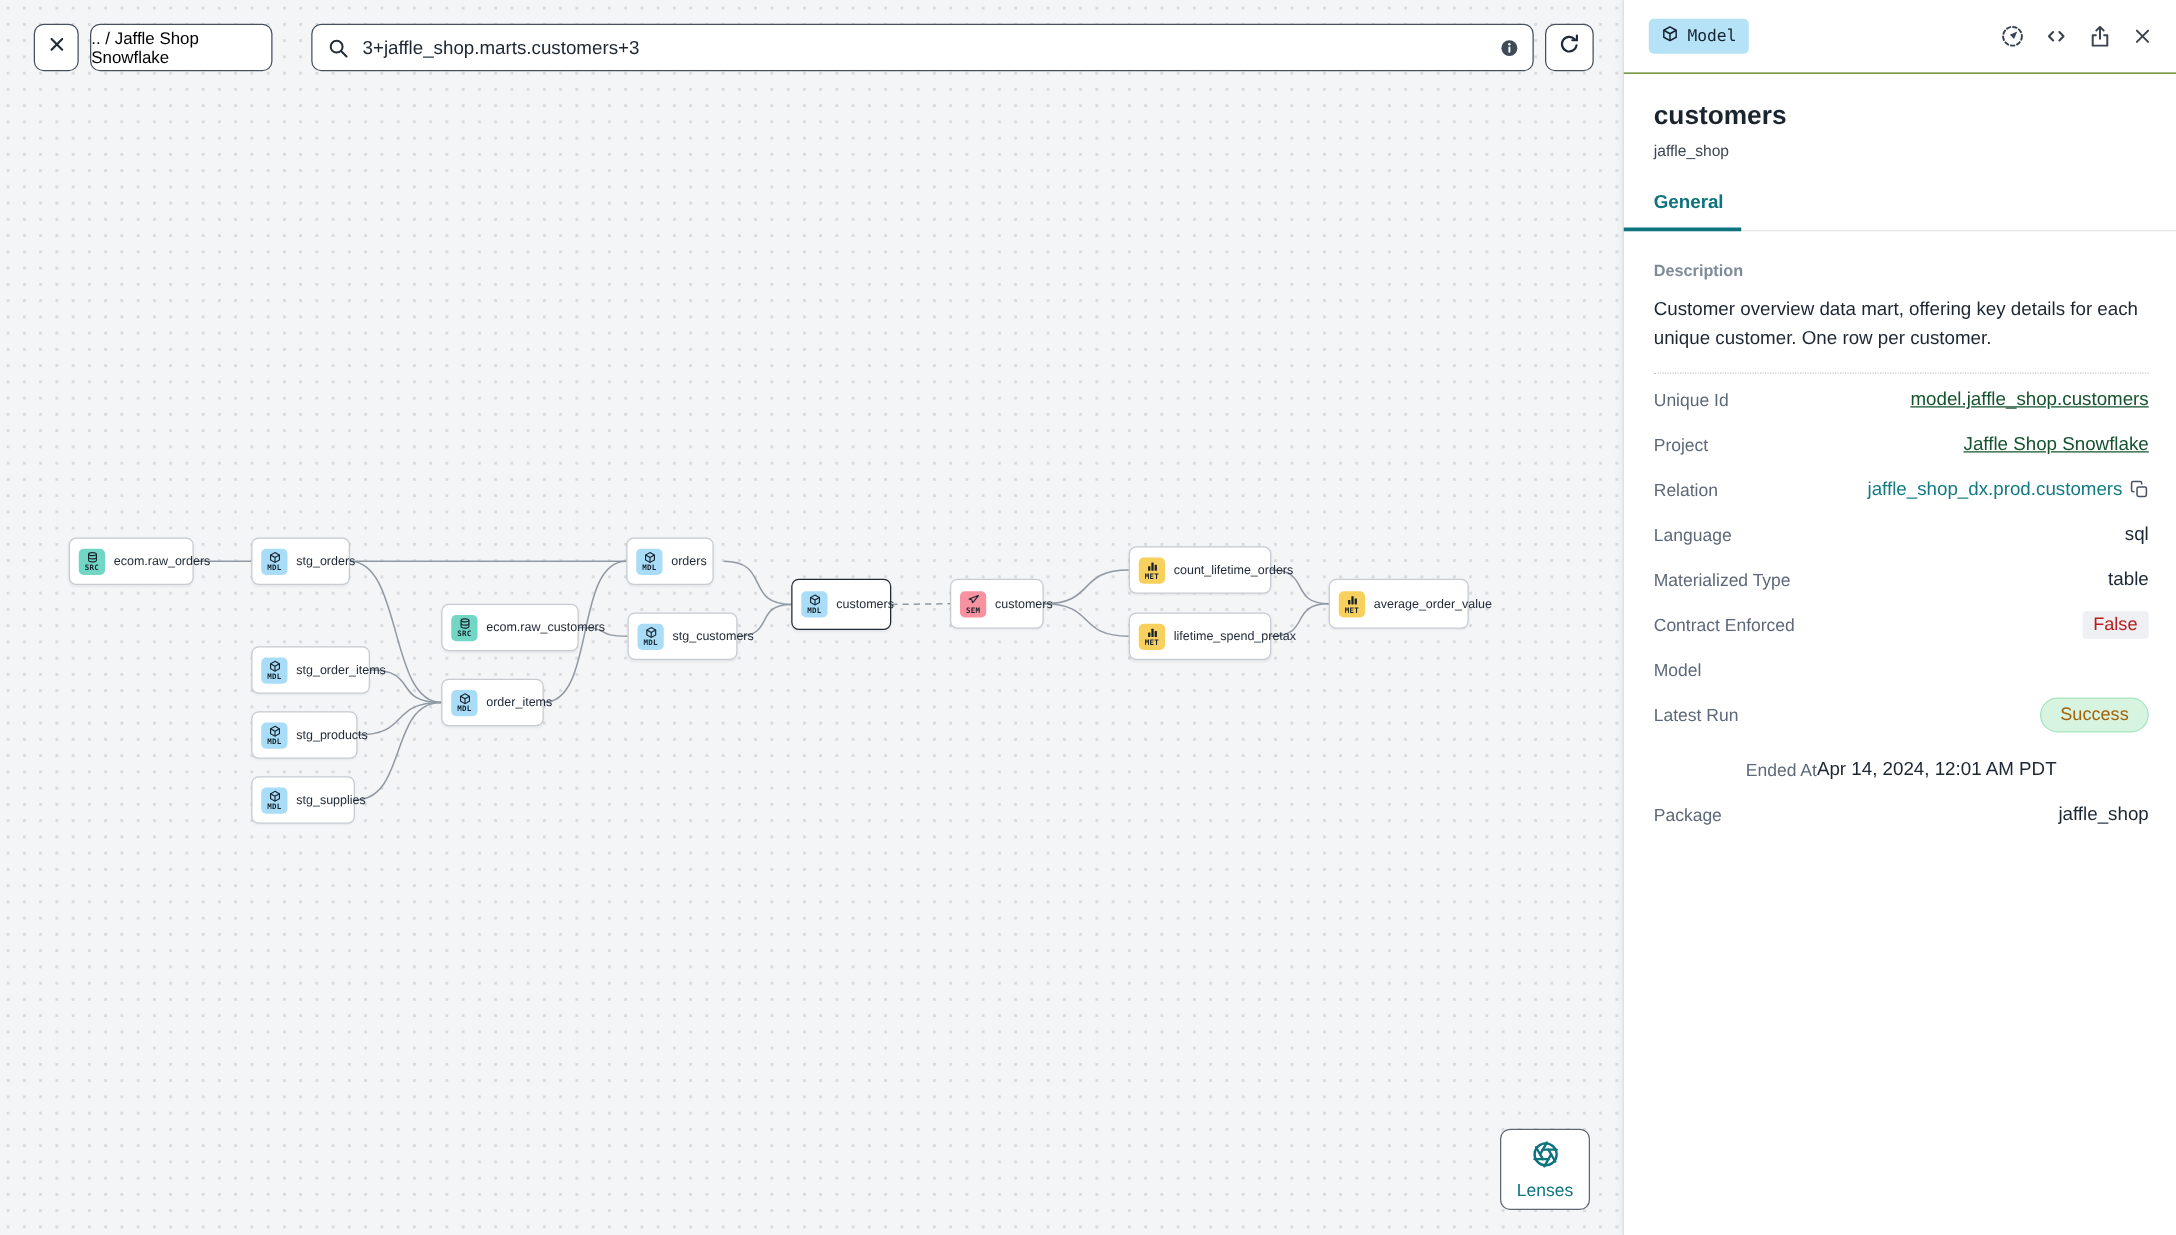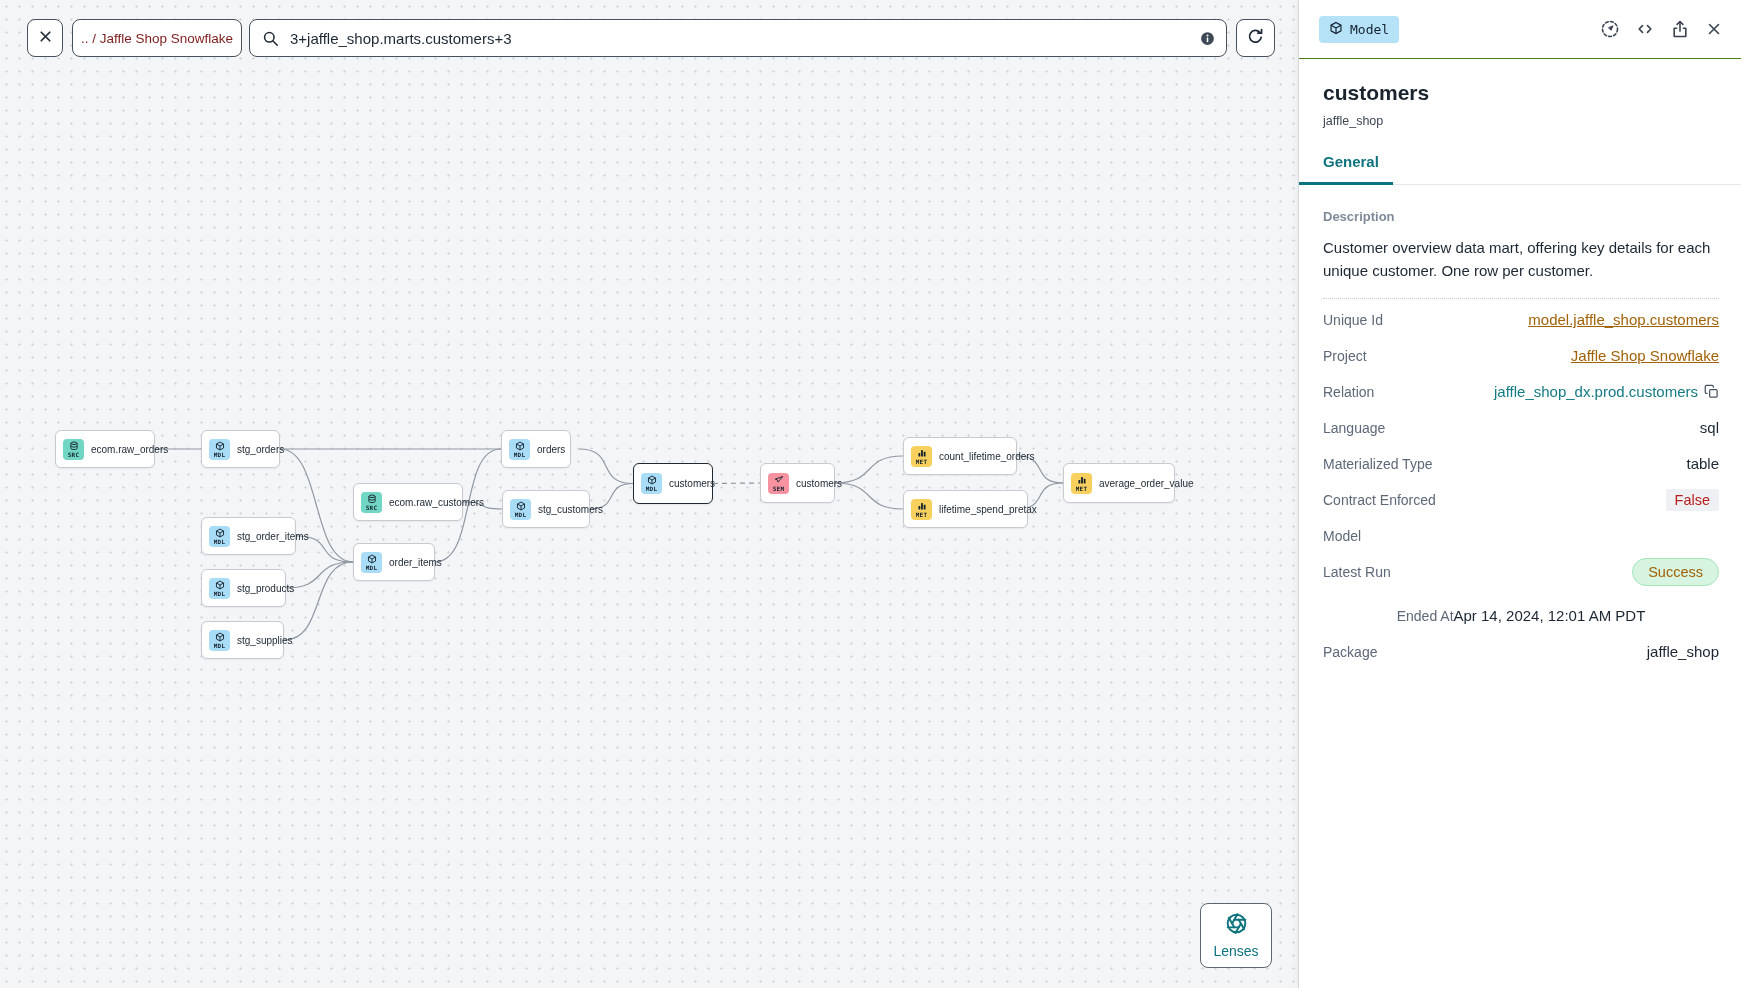--- a/index.html
+++ b/index.html
@@ -33,21 +33,21 @@
     font-family:"DejaVu Sans Mono",monospace;font-size:6px;font-weight:bold;
     color:#13202c;line-height:6px;letter-spacing:.2px;margin-top:1px;
   }
   .node-label{font-size:10px;color:#222c38;white-space:nowrap;}
   
   .bar-box{
     position:absolute;top:19px;height:38px;background:#fff;border:1px solid #46515e;
     border-radius:8px;box-sizing:border-box;display:flex;align-items:center;justify-content:center;
   }
   #close-canvas-btn{left:27px;width:36px;cursor:pointer;}
-  #breadcrumb{left:72px;width:170px;font-size:13.5px;color:#7f1d1d;cursor:pointer;}
+  #breadcrumb{left:72px;width:146px;font-size:13.5px;color:#000000;cursor:pointer;}
   #searchbar{left:249px;width:978px;justify-content:flex-start;padding:0 40px 0 38px;position:absolute;}
   #searchbar input{
     border:none;outline:none;background:transparent;width:100%;
     font-family:"Liberation Sans",sans-serif;font-size:15px;color:#1c2733;
   }
   .search-glass{position:absolute;left:11px;top:9px;}
   .search-info{position:absolute;right:10px;top:10px;cursor:pointer;}
   #refresh-btn{left:1236px;width:39px;cursor:pointer;}
   
   #lenses-btn{
@@ -80,21 +80,21 @@
     font-weight:bold;color:#0d737e;border-bottom:3px solid #0d737e;cursor:pointer;
   }
   .panel-body{padding:0 22px 0 24px;}
   .section-label{margin-top:24px;font-size:13px;font-weight:bold;color:#7e8a99;}
   .description-text{margin-top:12px;font-size:15px;line-height:1.55;color:#1c2733;width:398px;}
   .dotted-divider{margin:15px 0 3px 0;border:none;border-top:1px dotted #c3c9cf;}
   .field-row{display:flex;justify-content:space-between;align-items:center;min-height:36px;}
   .field-row.gap-before{margin-top:8px;justify-content:center;}
   .field-label{font-size:14px;color:#5d6878;}
   .field-value{font-size:15px;color:#1c2733;display:inline-flex;align-items:center;gap:6px;}
-  .field-value a{color:#a16207;text-decoration:underline;cursor:pointer;}
+  .field-value a{color:#14532d;text-decoration:underline;cursor:pointer;}
   .field-value .plain-link{color:#137a84;cursor:pointer;}
   .badge-gray{background:#eef0f3;border-radius:3px;padding:3px 9px;font-size:14.5px;color:#b91c1c;}
   .badge-success{
     background:#d7f4e0;border:1px solid #a5e5bd;color:#a16207;border-radius:999px;
     padding:5px 15px;font-size:14.5px;
   }
   .copy-btn{display:inline-flex;cursor:pointer;}
 </style>
 </head>
 <body>
@@ -233,21 +233,21 @@
         <span class="node-icon" style="background: rgb(248, 208, 94);">
           <svg viewBox="0 0 24 24" fill="#16222e">
             <rect x="3.5" y="12" width="4.4" height="8.5" rx="0.8"></rect>
             <rect x="9.8" y="5" width="4.4" height="15.5" rx="0.8"></rect>
             <rect x="16.1" y="9" width="4.4" height="11.5" rx="0.8"></rect>
           </svg>
           <span class="node-tag">MET</span>
         </span>
         <span class="node-label">count_lifetime_orders</span>
       </div>
-      <div class="node" style="left: 903px; top: 490px; width: 125px; height: 38px;">
+      <div class="node" style="left: 903px; top: 490px; width: 114px; height: 38px;">
         <span class="node-icon" style="background: rgb(248, 208, 94);">
           <svg viewBox="0 0 24 24" fill="#16222e">
             <rect x="3.5" y="12" width="4.4" height="8.5" rx="0.8"></rect>
             <rect x="9.8" y="5" width="4.4" height="15.5" rx="0.8"></rect>
             <rect x="16.1" y="9" width="4.4" height="11.5" rx="0.8"></rect>
           </svg>
           <span class="node-tag">MET</span>
         </span>
         <span class="node-label">lifetime_spend_pretax</span>
       </div>

